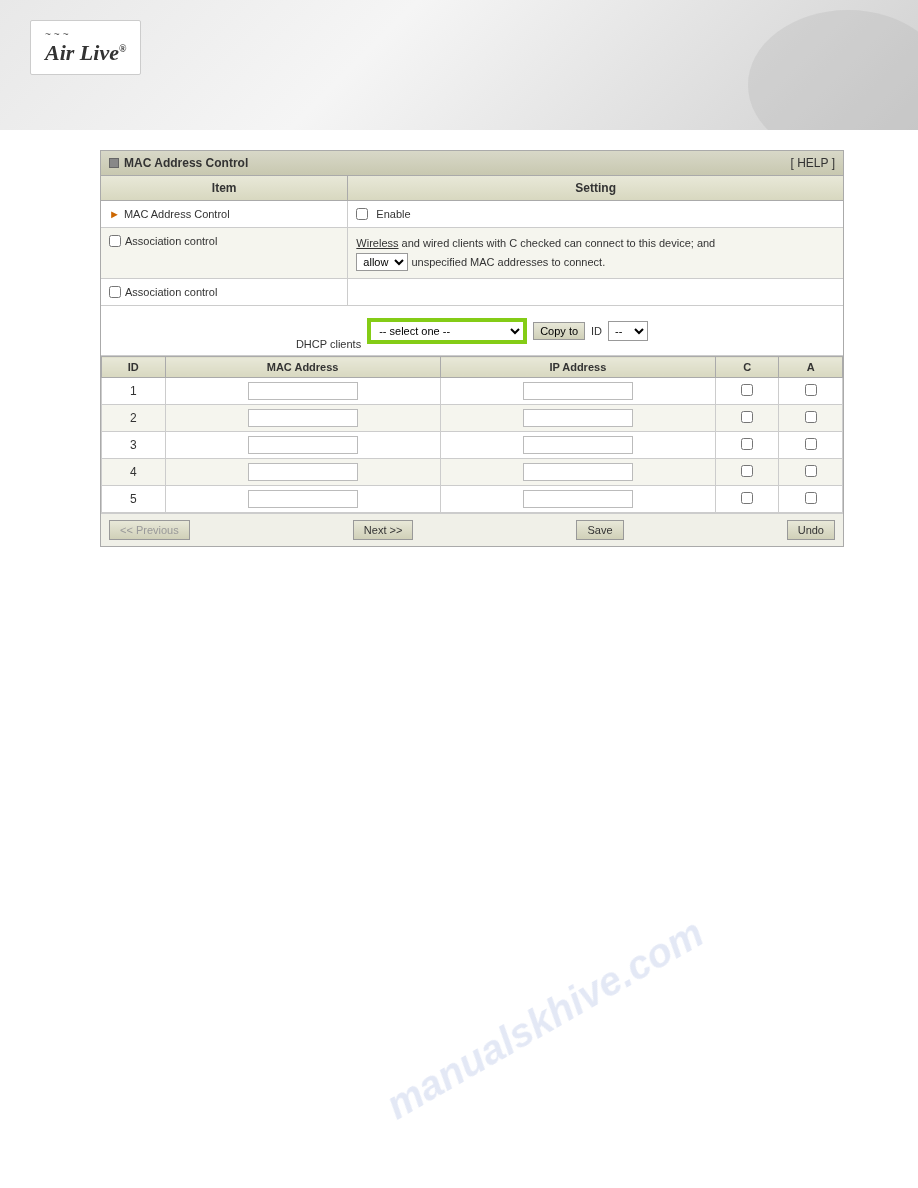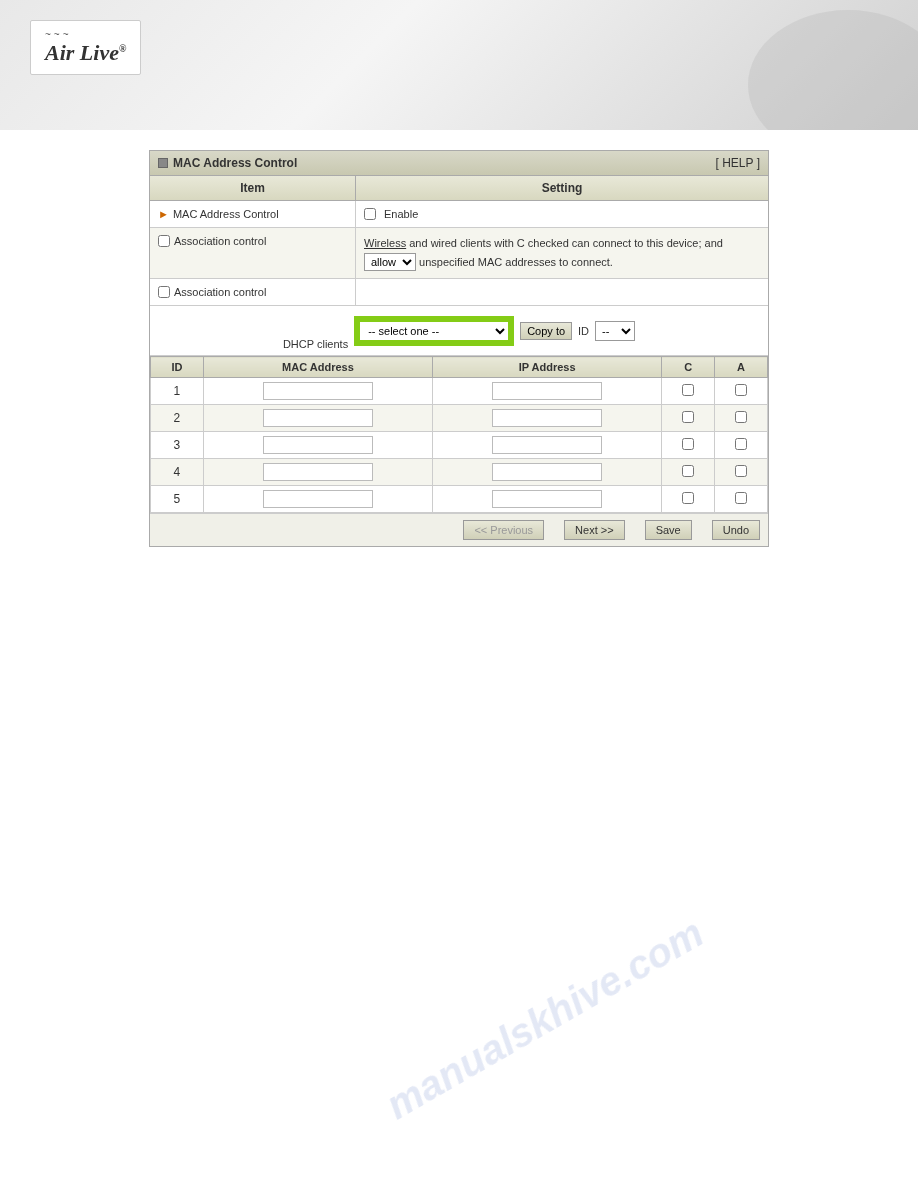--- a/index.html
+++ b/index.html
@@ -53,21 +53,21 @@
 
     
     .main-content {
       padding: 20px 100px;
     }
 
     
     .mac-table-container {
       border: 1px solid #aaa;
       background: #737373;
-      width: 620px;
+      width: 744px;
       margin: 0 auto;
     }
 
     
     .title-bar {
       background: linear-gradient(to bottom, #d8d8c8, #c8c8b0);
       padding: 5px 8px;
       display: flex;
       justify-content: space-between;
       align-items: center;
@@ -178,21 +178,21 @@
       border-bottom: 1px solid #ccc;
       background: #fff;
     }
     .dhcp-label {
       font-size: 11px;
       margin-top: 27px;
     }
     .dhcp-select {
       font-size: 11px;
       padding: 2px 4px;
-      border: 6px solid #84cc16;
+      border: 4px solid #84cc16;
       background: #fff;
       min-width: 160px;
     }
     .copy-to-btn {
       font-size: 11px;
       padding: 2px 6px;
       background: linear-gradient(to bottom, #e8e8d8, #d0d0b8);
       border: 1px solid #999;
       cursor: pointer;
     }
@@ -239,22 +239,22 @@
     .ip-input {
       width: 110px;
       font-size: 11px;
       padding: 2px 3px;
       border: 1px solid #bbb;
     }
 
     
     .btn-row {
       display: flex;
-      justify-content: flex-end;
-      gap: 20px;
+      justify-content: space-between;
+      gap: 12px;
       padding: 6px 8px;
       background: #f0f0e8;
       border-top: 1px solid #ccc;
     }
     .nav-btn {
       font-size: 11px;
       padding: 3px 10px;
       background: linear-gradient(to bottom, #e8e8d8, #d0d0b8);
       border: 1px solid #999;
       cursor: pointer;

